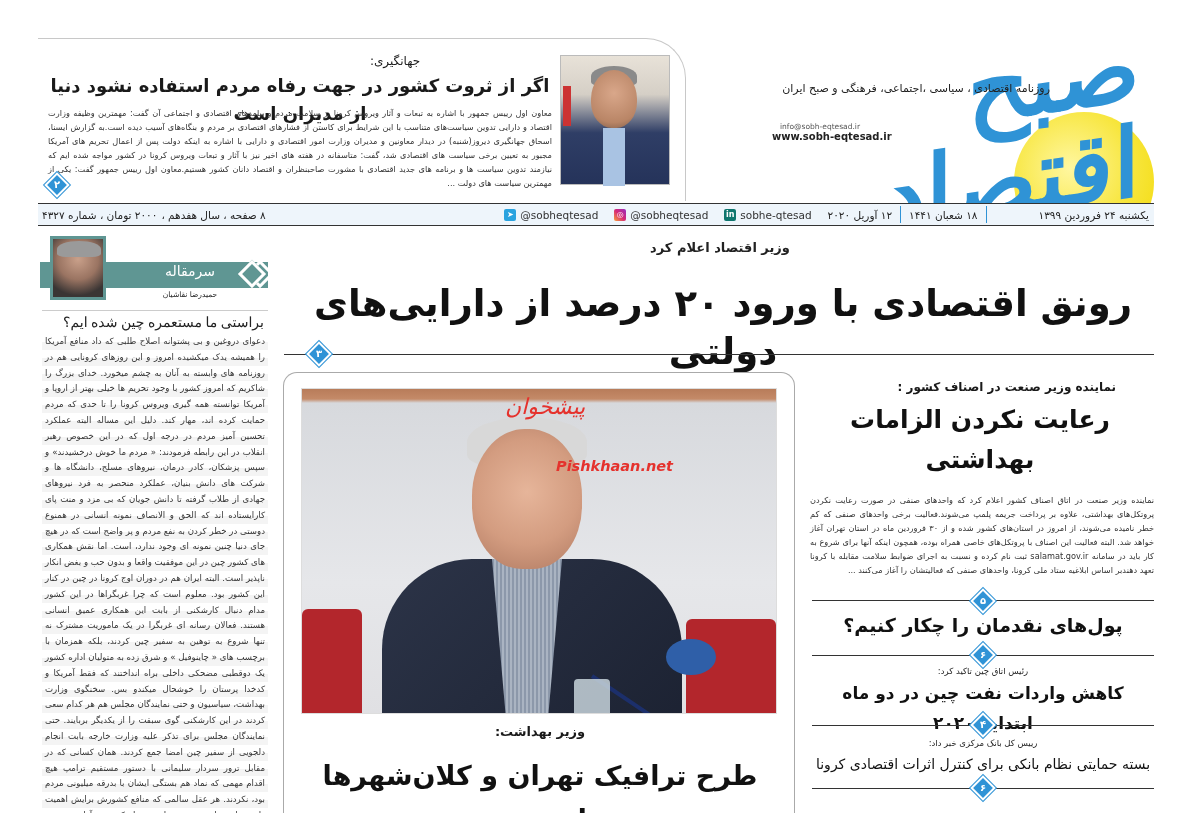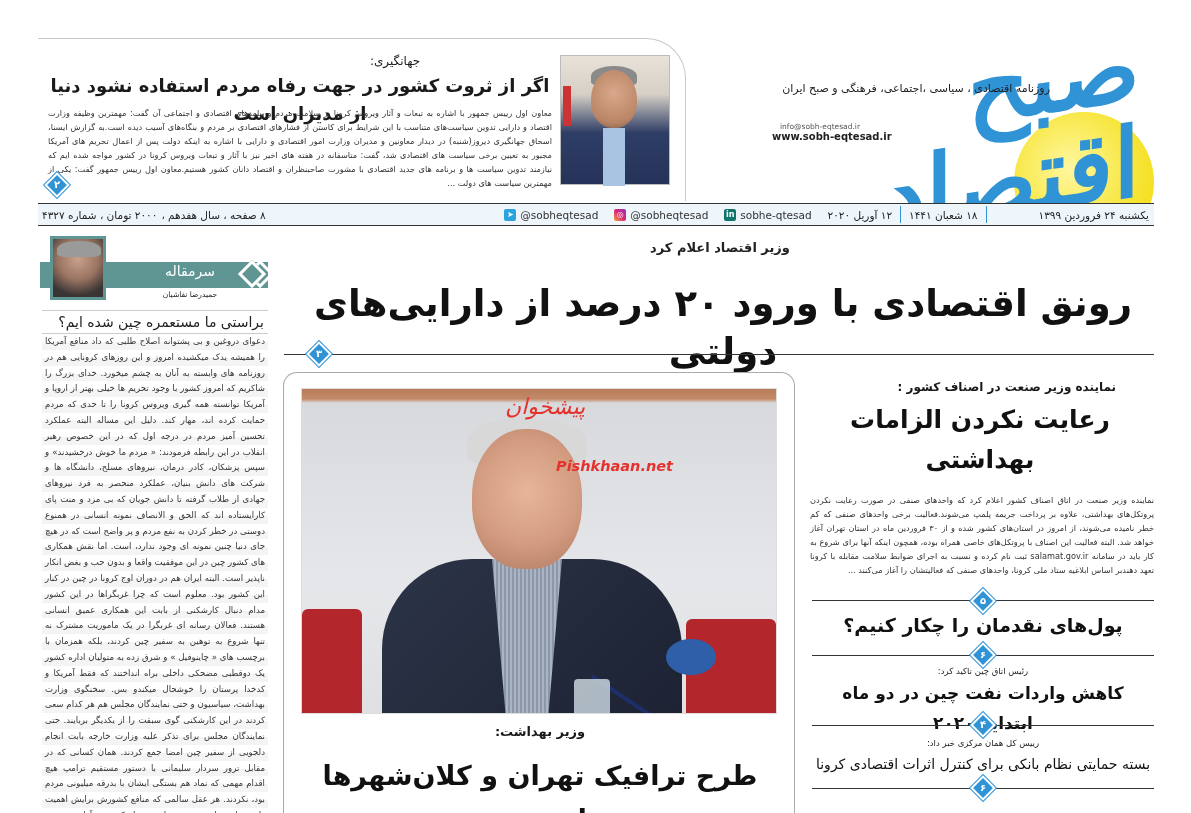--- a/index.html
+++ b/index.html
@@ -34,21 +34,21 @@
   .ico-sq { width: 12px; height: 12px; border-radius: 2px; display: inline-block; color: #fff; font-size: 8px; line-height: 12px; text-align: center; font-weight: bold; }
 
   
   .ed-header { left: 40px; top: 262px; width: 228px; height: 26px; background: #5f9693; }
   .ed-diamond { left: 242px; top: 264px; width: 20px; height: 20px; border: 3px solid #fff; transform: rotate(45deg); background: #5f9693; }
   .ed-diamond2 { left: 250px; top: 264px; width: 20px; height: 20px; border: 3px solid #fff; transform: rotate(45deg); background: transparent; }
   .ed-label { left: 140px; top: 263px; width: 100px; text-align: center; color: #fff; font-size: 14px; }
   .ed-author { left: 140px; top: 290px; width: 100px; text-align: center; font-size: 7.5px; color: #222; }
   .ed-photo { left: 50px; top: 236px; width: 56px; height: 64px; border: 3px solid #5f9693; background: radial-gradient(circle at 50% 35%,#c9a08a 0%,#9a7462 45%,#3a3534 80%); }
   .ed-photo .hair { position: absolute; left: 4px; top: 2px; width: 44px; height: 16px; border-radius: 50% 50% 20% 20%; background: #9a9a9a; }
-  .ed-title { left: 42px; top: 310px; width: 226px; text-align: right; font-size: 14px; color: #222; border-top: 1px solid #ccc; border-bottom: 1px solid #ccc; padding: 3px 4px; }
+  .ed-title { left: 42px; top: 310px; width: 226px; text-align: right; font-size: 14px; color: #222; border-top: 1px solid #ccc; border-bottom: 1px solid #ccc; padding: 3px 4px; font-family: Liberation Serif, serif; }
   .ed-body { left: 42px; top: 334px; width: 226px; height: 479px; overflow: hidden; font-size: 8.6px; line-height: 15.8px; color: #333; text-align: justify; text-align-last: right; background: repeating-linear-gradient(180deg,#fff 0,#fff 7.9px,#f4f4f4 7.9px,#f4f4f4 15.8px); }
   .ed-body p { padding: 0 3px; }
 
   
   .kicker { left: 560px; top: 240px; width: 320px; text-align: center; font-size: 13px; font-weight: bold; color: #222; }
   .headline { left: 288px; top: 280px; width: 870px; text-align: center; font-size: 37px; font-weight: bold; color: #111; letter-spacing: -0.5px; line-height: 48px; }
   .rule { height: 1px; background: #333; }
 
   
   .dia { width: 18px; height: 18px; transform: rotate(45deg); background: #2f93d6; border: 2px solid #fff; box-shadow: 0 0 0 1px #2f93d6; }
@@ -188,20 +188,20 @@
 
 <div class="abs small-kicker" style="left:812px;top:666px;width:342px;">رئیس اتاق چین تاکید کرد:</div>
 <div class="abs r-item-title" style="left:812px;top:678px;width:342px;font-size:17px;line-height:30px;">کاهش واردات نفت چین در دو ماه ابتدایی۲۰۲۰</div>
 
 <div class="abs rule" style="left:812px;top:725px;width:342px;"></div>
 <div class="abs" style="left:974px;top:716px;">
   <div class="dia abs" style="left:0;top:0;"></div>
   <div class="dia-num abs" style="left:0;top:0;">۴</div>
 </div>
 
-<div class="abs small-kicker" style="left:812px;top:738px;width:342px;">رییس کل همان مرکزی خبر داد:</div>
+<div class="abs small-kicker" style="left:812px;top:738px;width:342px;">رییس کل بانک مرکزی خبر داد:</div>
 <div class="abs r-item-title" style="left:812px;top:752px;width:342px;font-size:14px;font-weight:normal;line-height:24px;">بسته حمایتی نظام بانکی برای کنترل اثرات اقتصادی کرونا</div>
 
 <div class="abs rule" style="left:812px;top:788px;width:342px;"></div>
 <div class="abs" style="left:974px;top:779px;">
   <div class="dia abs" style="left:0;top:0;"></div>
   <div class="dia-num abs" style="left:0;top:0;">۶</div>
 </div>
 
 </body></html>

